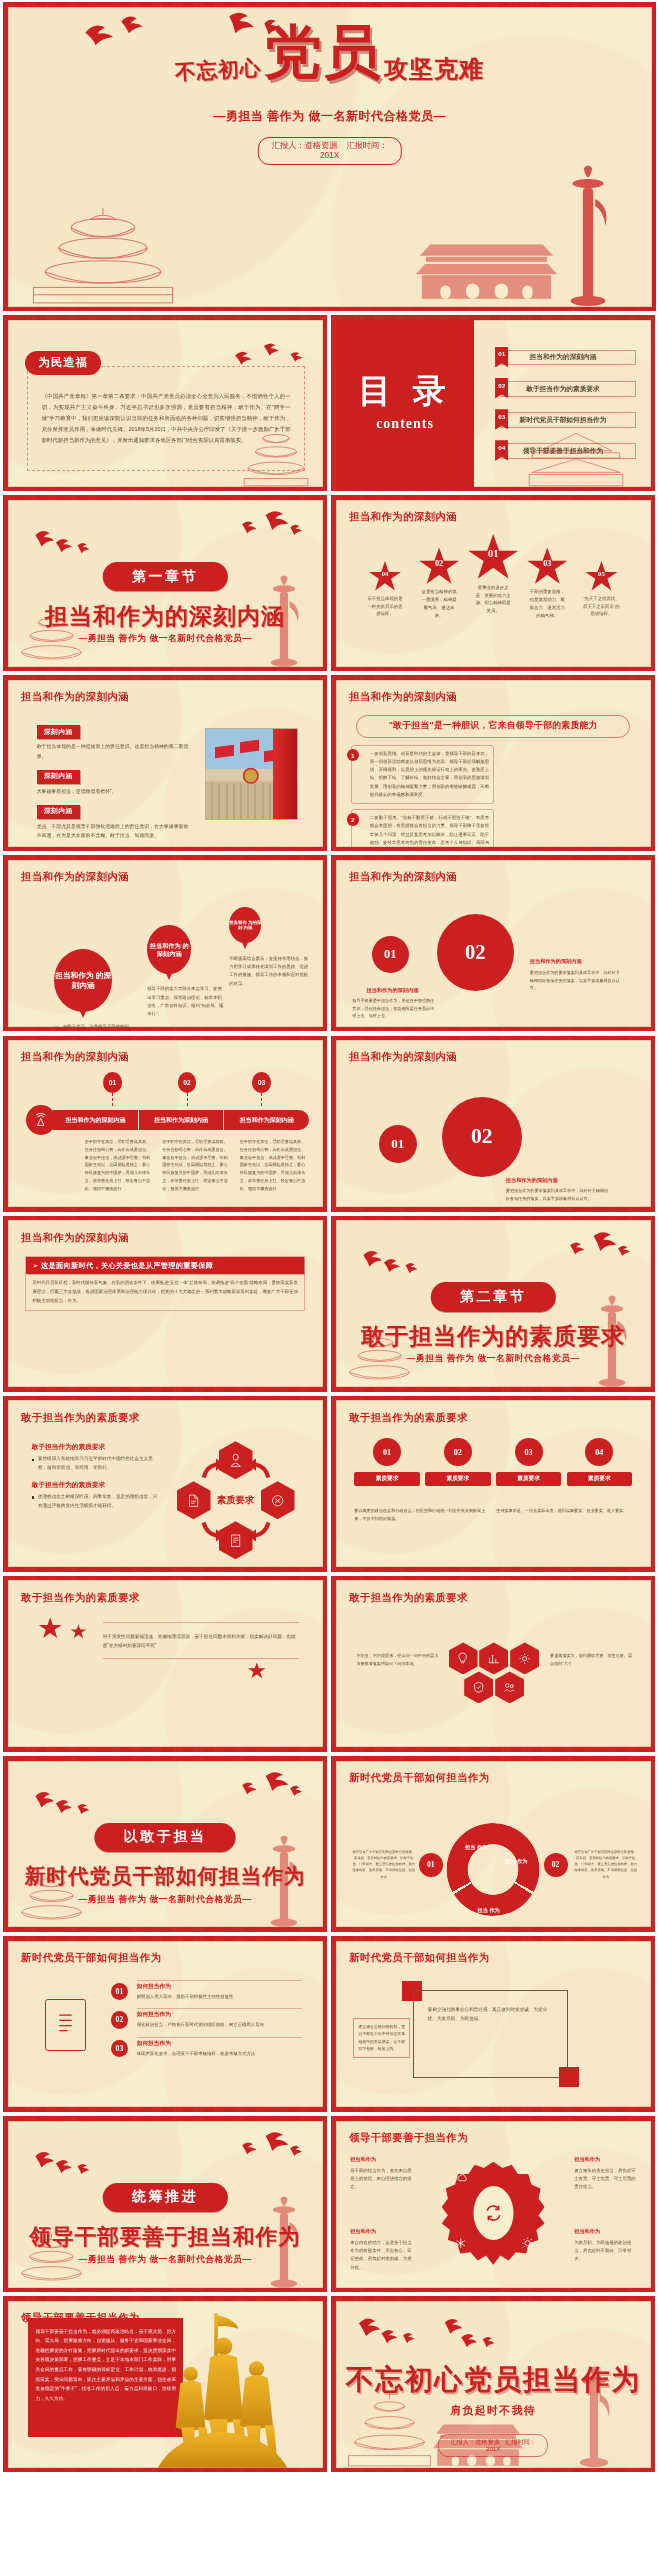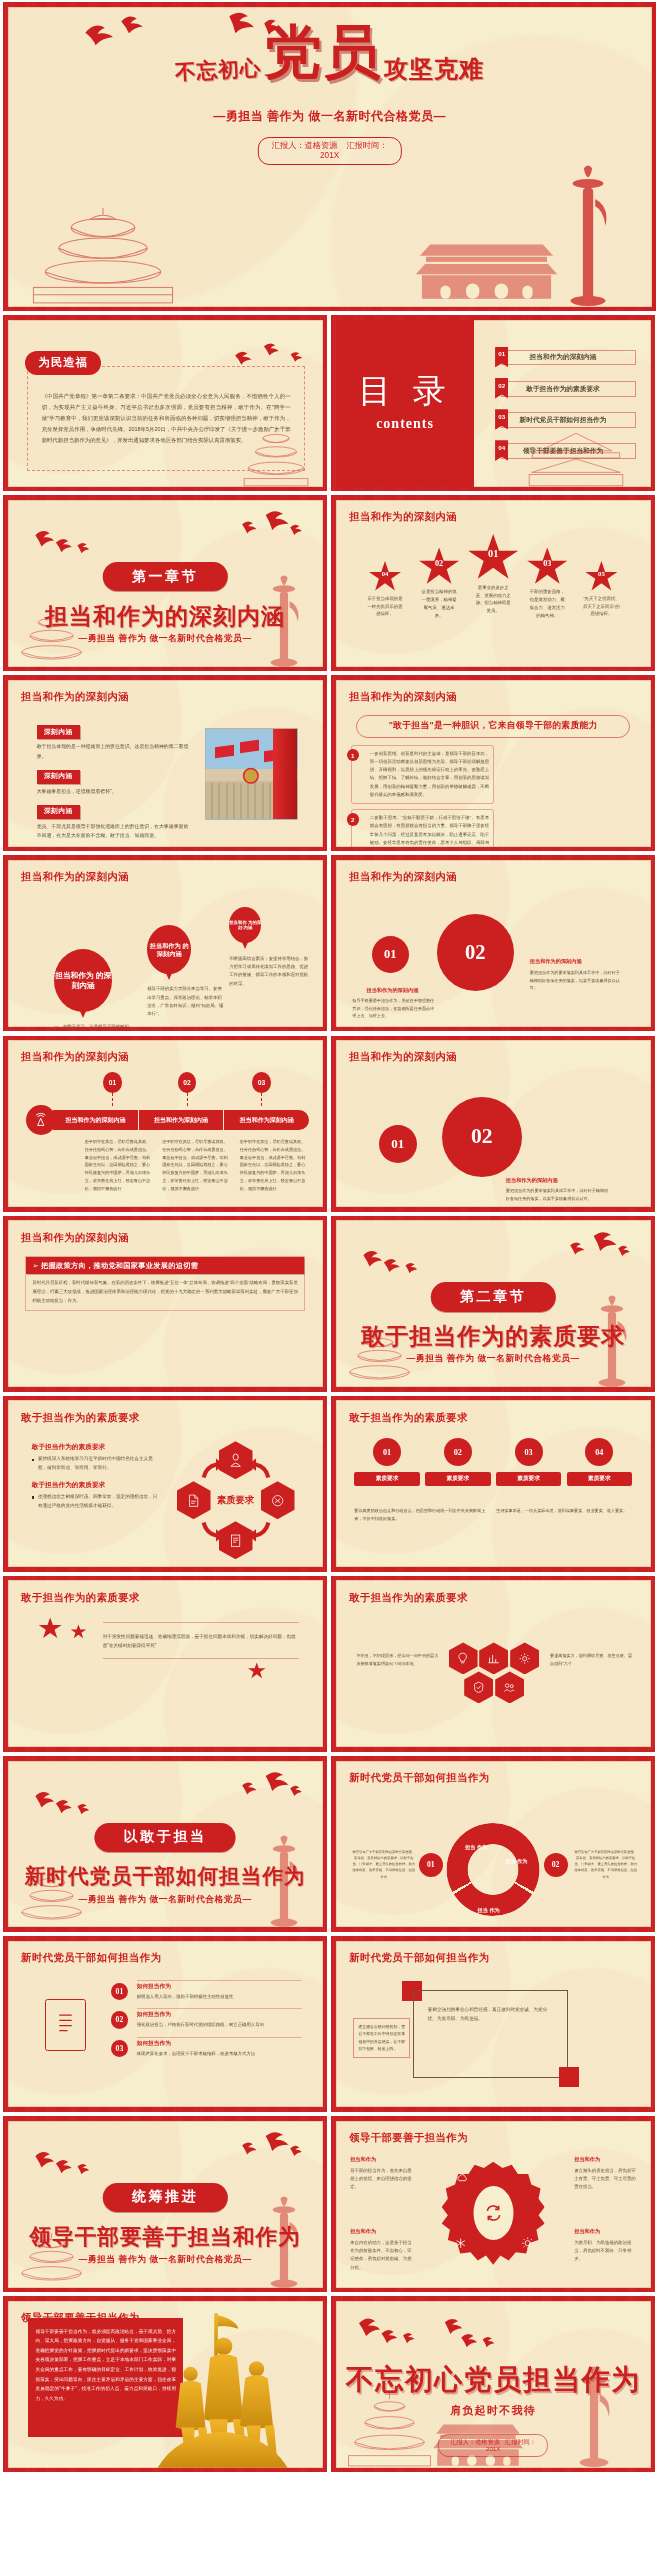--- a/index.html
+++ b/index.html
@@ -133,21 +133,21 @@
   .pre-text{
     font-size:5.4px;line-height:2.05;color:#5a4a36;text-align:justify;
   }
 
   
   .toc-left{
     position:absolute;left:0;top:0;bottom:0;width:44%;
     background:var(--red);
     display:flex;flex-direction:column;align-items:center;justify-content:center;
   }
-  .toc-zh{font-size:33px;font-weight:400;color:#fff;letter-spacing:6.2px;line-height:1;}
+  .toc-zh{font-size:33px;font-weight:700;color:#fff;letter-spacing:6.2px;line-height:1;}
   .toc-en{font-size:14px;font-weight:700;color:#fff;letter-spacing:1px;margin-top:9.3px;font-family:"Liberation Serif",serif;}
   .toc-right{position:absolute;left:46%;right:9.3px;top:0;bottom:0;padding:27px 5.2px 0 9.3px;}
   .toc-item{position:relative;height:23px;margin-bottom:8.2px;}
   .toc-bar{
     position:absolute;left:11.3px;right:0;top:3.1px;height:15.5px;
     border:0.5px solid rgba(204,31,31,.45);
   }
   .toc-num{
     position:absolute;left:5.2px;top:0;width:13.4px;height:20.6px;
     background:var(--red);color:#fff;font-size:6.2px;font-weight:700;
@@ -727,21 +727,21 @@
         <div class="bc-txt" style="left:170px;top:111px;width:103px;">要把担当作为的要求落实到具体工作中，以钉钉子精神抓好各项任务的落实，以实干实绩赢得群众认可。</div>
       </div>
     </div>
   </div>
 
   <div class="slide">
     <div class="inner">
       <div class="head">担当和作为的深刻内涵</div>
       <div class="pol">
         <div class="pol-item">
-          <div class="pol-head">➢ 把握政策方向，推动党和国家事业发展的迫切需</div>
+          <div class="pol-head">➢ 这是面向新时代，关心关爱也是从严管理的重要保障</div>
           <div class="pol-body">新时代开启新征程，新时代期待新气象。在新的历史条件下，统筹推进"五位一体"总体布局，协调推进"四个全面"战略布局，贯彻落实新发展理念，打赢三大攻坚战，推进国家治理体系和治理能力现代化，把党的十九大确定的一系列重大战略部署落到实处，需要广大干部更加积极主动地担当；作为。</div>
         </div>
       </div>
     </div>
   </div>
 
   <div class="slide">
     <div class="inner">
       <svg class="birds" style="left:20.6px;top:23px;width:103px;height:40px;" viewBox="0 0 200 78">
         <path class="bird" d="M14 24 q14-14 28-4 q-9 3-12 8 q13-2 20 6 q-16 1-24 12 q-5-12-12-22z"></path>

